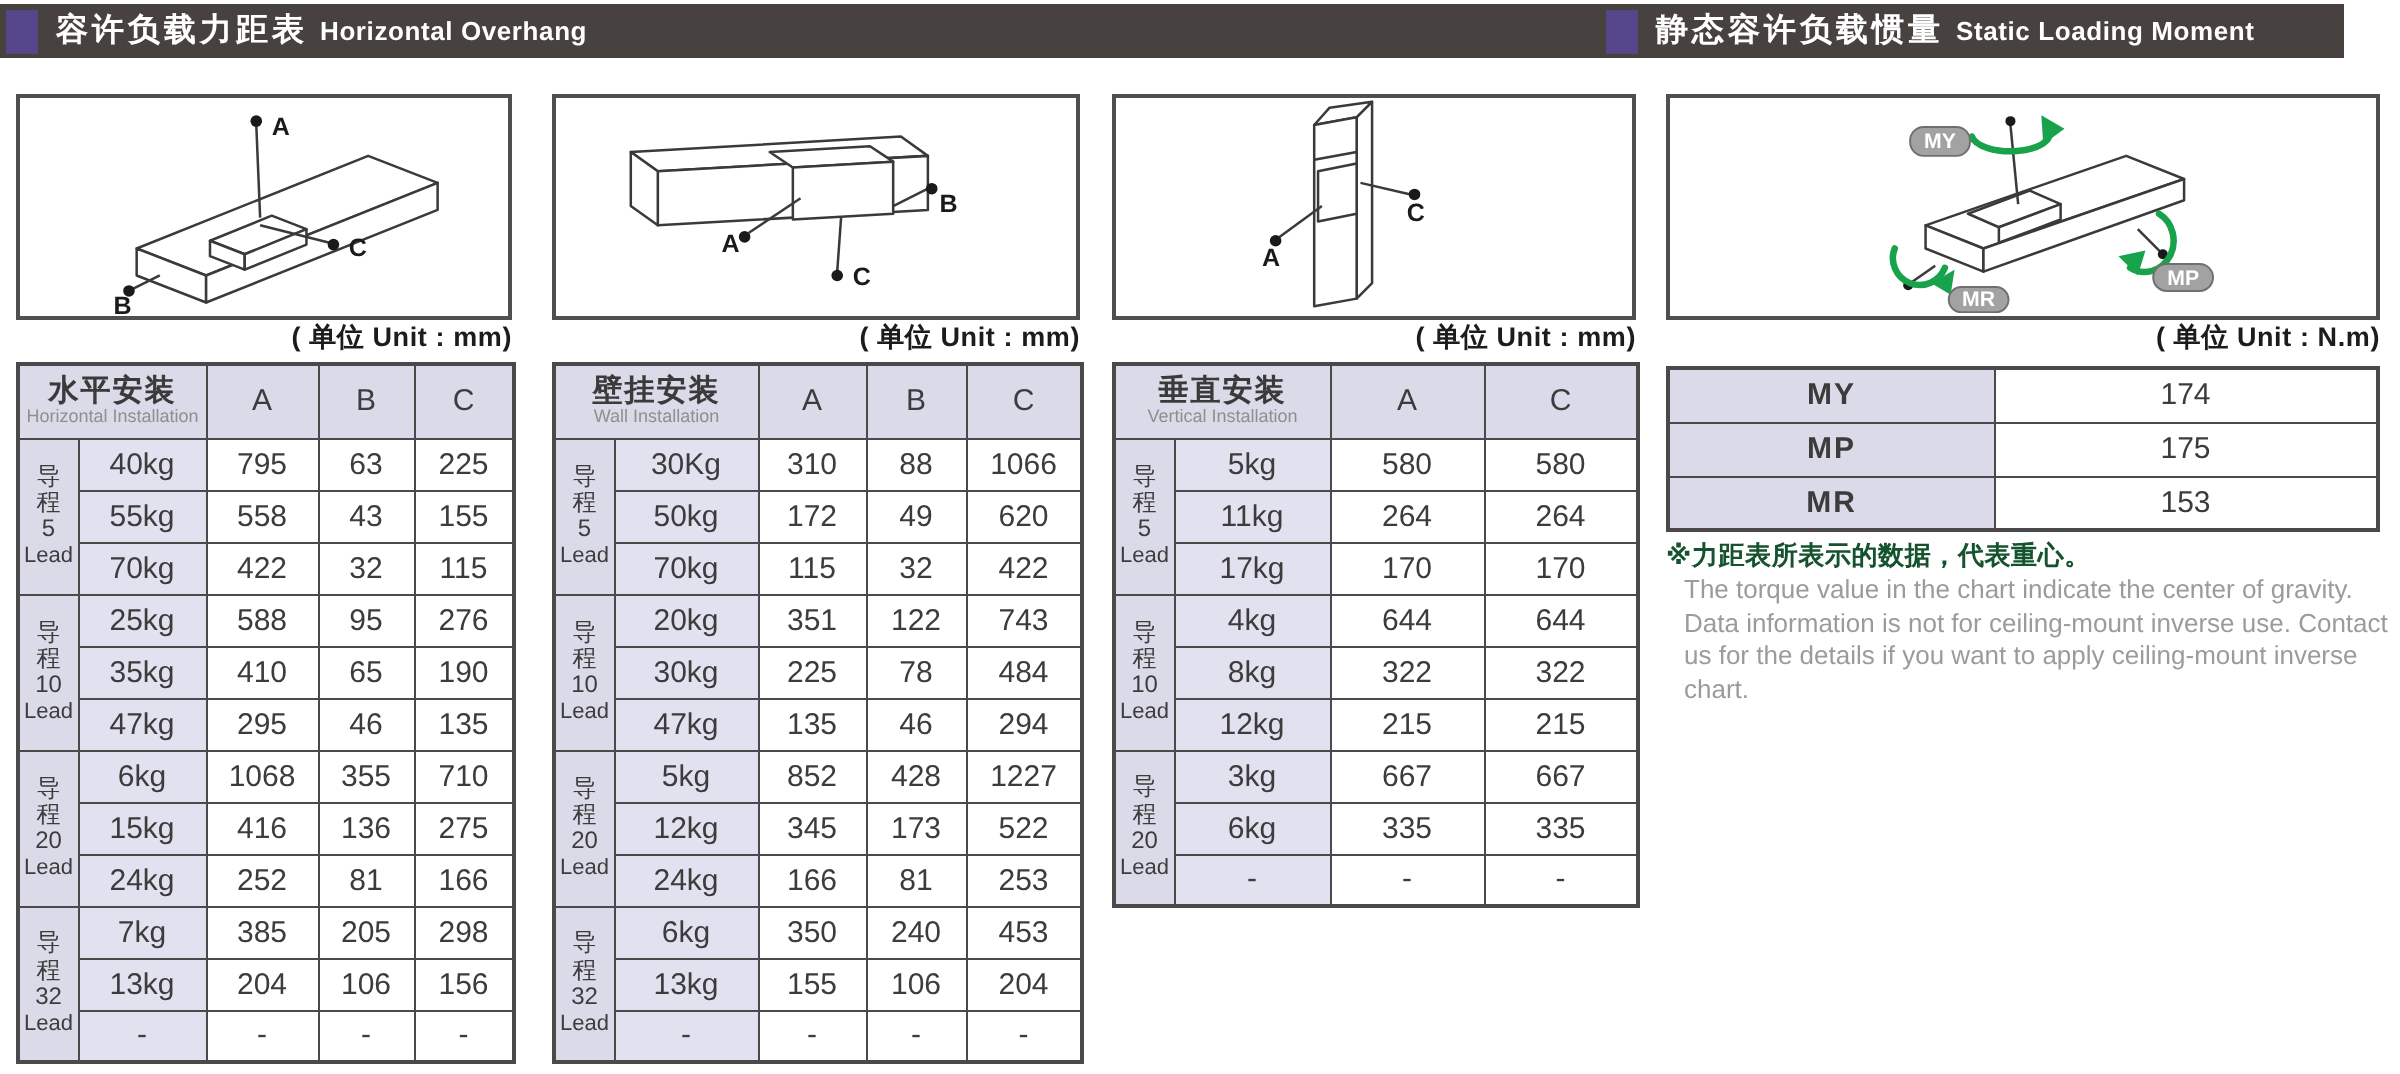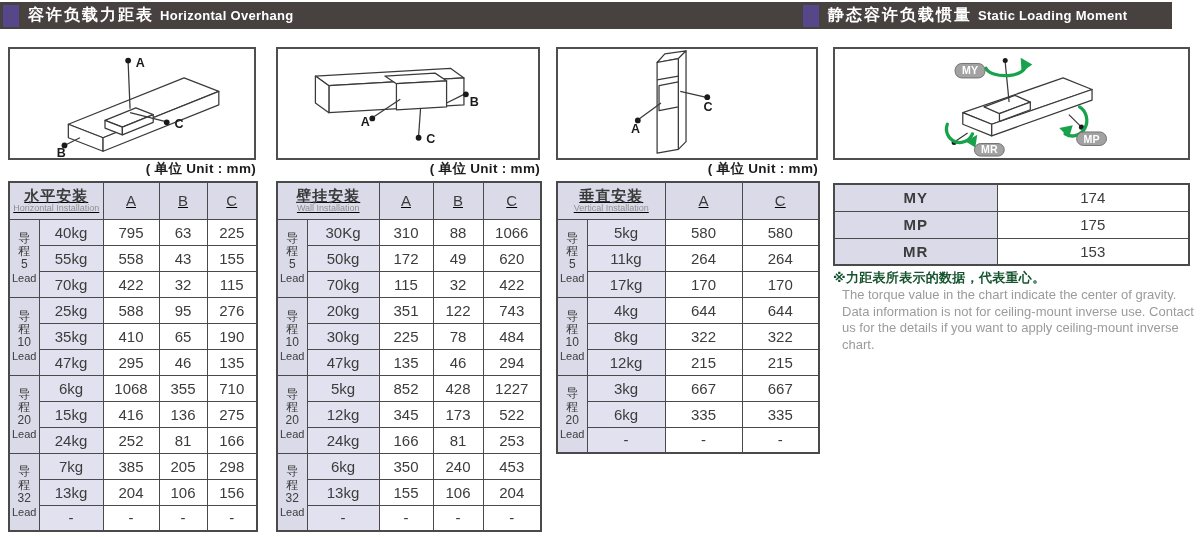--- a/index.html
+++ b/index.html
@@ -13,21 +13,21 @@
   .bar .en { color:#fff; font-weight:bold; font-size:13px; margin-left:6px; letter-spacing:.3px; white-space:nowrap; }
 
   
   .dbox { position:absolute; top:47px; height:113px; border:2px solid #4f4f4f; background:#fff; }
   .dbox svg { display:block; width:100%; height:100%; }
   .unit { position:absolute; top:160px; height:19px; text-align:right; font-size:13.5px; font-weight:bold; color:#1c1c1c; letter-spacing:.3px; }
 
   
   .spec-table { position:absolute; border-collapse:collapse; table-layout:fixed; background:#fff; border:2px solid #4a4a4a; }
   .spec-table th, .spec-table td { border:1px solid #4a4a4a; text-align:center; vertical-align:middle; color:#3c3c3c; overflow:hidden; }
-  .spec-table thead tr { height:37px;text-decoration:underline; }
+  .spec-table thead tr { height:37px; }
   .spec-table tbody tr { height:26px; }
   .title-cell { background:#dadae9; }
   .title-zh { font-size:15px; font-weight:bold; letter-spacing:1px; color:#3a3a3a; line-height:1.15; }
   .title-en { font-size:9px; font-weight:normal; color:#8f8f8f; line-height:1.1; }
   .col-letter { background:#dadae9; font-size:15px; font-weight:500; color:#4a4a4a; }
   .lead-cell { background:#dadae9; padding:1px 0; }
   .lead-zh { font-size:12px; line-height:1.12; color:#3c3c3c; }
   .lead-num { font-size:12px; line-height:1.15; color:#3c3c3c; }
   .lead-en { font-size:11px; line-height:1.1; color:#3c3c3c;text-align:center; }
   .kg-cell { background:#e1e1ef; font-size:15px; font-weight:500; }
@@ -152,20 +152,21 @@
       <path class="garc" d="M112,78 a13,13 0 1 0 26,10"></path>
       <polygon class="ghead" points="131,96 143,89 141,102"></polygon>
       <rect class="badge" x="140" y="98" width="31" height="13" rx="6.5"></rect>
       <text class="btxt" x="155.5" y="108">MR</text>
     </svg>
   </div>
 
   <div class="unit" style="left:8px; width:248px;">( 单位 Unit : mm)</div>
   <div class="unit" style="left:276px; width:264px;">( 单位 Unit : mm)</div>
   <div class="unit" style="left:556px; width:262px;">( 单位 Unit : mm)</div>
+  <div class="unit" style="left:833px; width:357px;">( 单位 Unit : N.m)</div>
 
   <table class="spec-table" style="left:8px; top:181px; width:248px;">
     <colgroup>
         <col style="width:30px">
         <col style="width:64px">
         <col style="width:56px">
         <col style="width:48px">
         <col style="width:50px">
       </colgroup>
     <thead>

